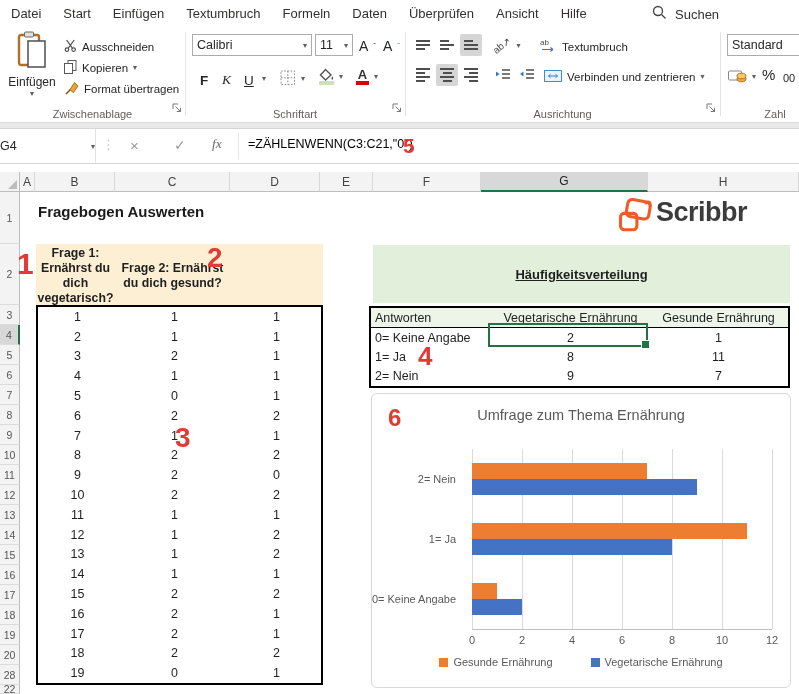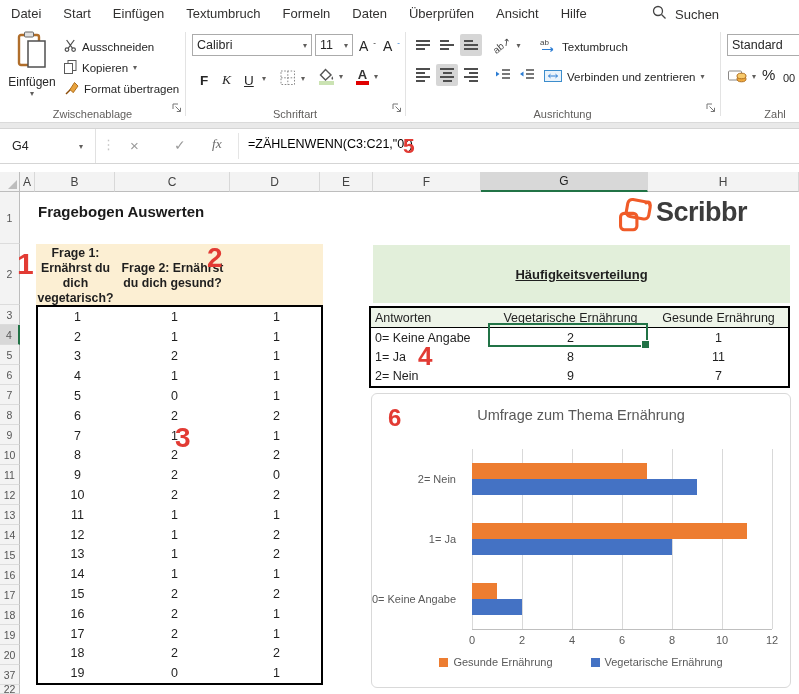--- a/index.html
+++ b/index.html
@@ -28,21 +28,21 @@
   .bars i{display:block;height:2px;background:#4E4E4E;}
   .alignbtn{position:absolute;width:22px;height:22px;display:flex;align-items:center;justify-content:center;border-radius:2px;}
   .alignbtn.on{background:#D6D6D6;}
   .al-l{align-items:flex-start;}.al-c{align-items:center;}.al-r{align-items:flex-end;}
   .orient{transform:rotate(-38deg);font-size:10px;color:#444;display:inline-block;}
   .redbar{display:block;width:13px;height:3.5px;background:#E00000;margin-top:0px;}
   .grnbar{display:block;width:15px;height:3.5px;background:#CBE3B3;}
 
   
   .fbar{position:absolute;top:128px;left:0;right:0;height:34px;background:#fff;border-top:1px solid #D5D5D5;border-bottom:1px solid #D5D5D5;}
-  .namebox{position:absolute;left:0;top:0;width:96px;height:34px;border-right:1px solid #E1E1E1;display:flex;align-items:center;justify-content:space-between;padding:0 12px;box-sizing:border-box;font-size:12.5px;}
+  .namebox{position:absolute;left:0;top:0;width:96px;height:34px;border-right:1px solid #E1E1E1;display:flex;align-items:center;justify-content:space-between;padding:0 0;box-sizing:border-box;font-size:12.5px;}
   .fbar .dots{position:absolute;left:102px;top:8px;color:#C4C4C4;font-size:13px;}
   .fbar .fcancel{position:absolute;left:130px;top:8px;color:#9A9A9A;font-size:15px;}
   .fbar .fok{position:absolute;left:174px;top:8px;color:#9A9A9A;font-size:14px;}
   .fbar .ffx{position:absolute;left:212px;top:7px;color:#6A6A6A;font-size:13.5px;font-family:"Liberation Serif",serif;font-style:italic;}
   .fbar .fsep{position:absolute;left:238px;top:4px;bottom:4px;width:1px;background:#E5E5E5;}
   .fbar .formula{position:absolute;left:248px;top:8px;font-size:12.5px;color:#000;}
 
   
   .colheads{position:absolute;top:172px;left:0;right:0;height:20px;}
   .colh{position:absolute;top:0;height:20px;box-sizing:border-box;background:#F3F3F3;border-right:1px solid #D8D8D8;border-bottom:1px solid #BDBDBD;font-size:12px;color:#444;display:flex;align-items:center;justify-content:center;}
@@ -367,21 +367,21 @@
         <div class="rowh" style="top: 273px; height: 20px;">11</div>
         <div class="rowh" style="top: 293px; height: 20px;">12</div>
         <div class="rowh" style="top: 313px; height: 20px;">13</div>
         <div class="rowh" style="top: 333px; height: 20px;">14</div>
         <div class="rowh" style="top: 353px; height: 20px;">15</div>
         <div class="rowh" style="top: 373px; height: 20px;">16</div>
         <div class="rowh" style="top: 393px; height: 20px;">17</div>
         <div class="rowh" style="top: 413px; height: 20px;">18</div>
         <div class="rowh" style="top: 433px; height: 20px;">19</div>
         <div class="rowh" style="top: 453px; height: 20px;">20</div>
-        <div class="rowh" style="top: 473px; height: 20px;">37</div>
+        <div class="rowh" style="top: 473px; height: 20px;">28</div>
         <div class="rowh" style="top: 493px; height: 9px;">22</div>
       </div>
     <div class="cells">
       <div class="sheet-title">Fragebogen Auswerten</div>
 
       <div class="logo">
         <span>
           <svg width="40" height="40" viewBox="0 0 44 42">
             <g fill="none" stroke="#F05B28" stroke-width="3.4" stroke-linejoin="round" stroke-linecap="round">
               <rect x="5" y="17" width="18" height="18" rx="4"></rect>

